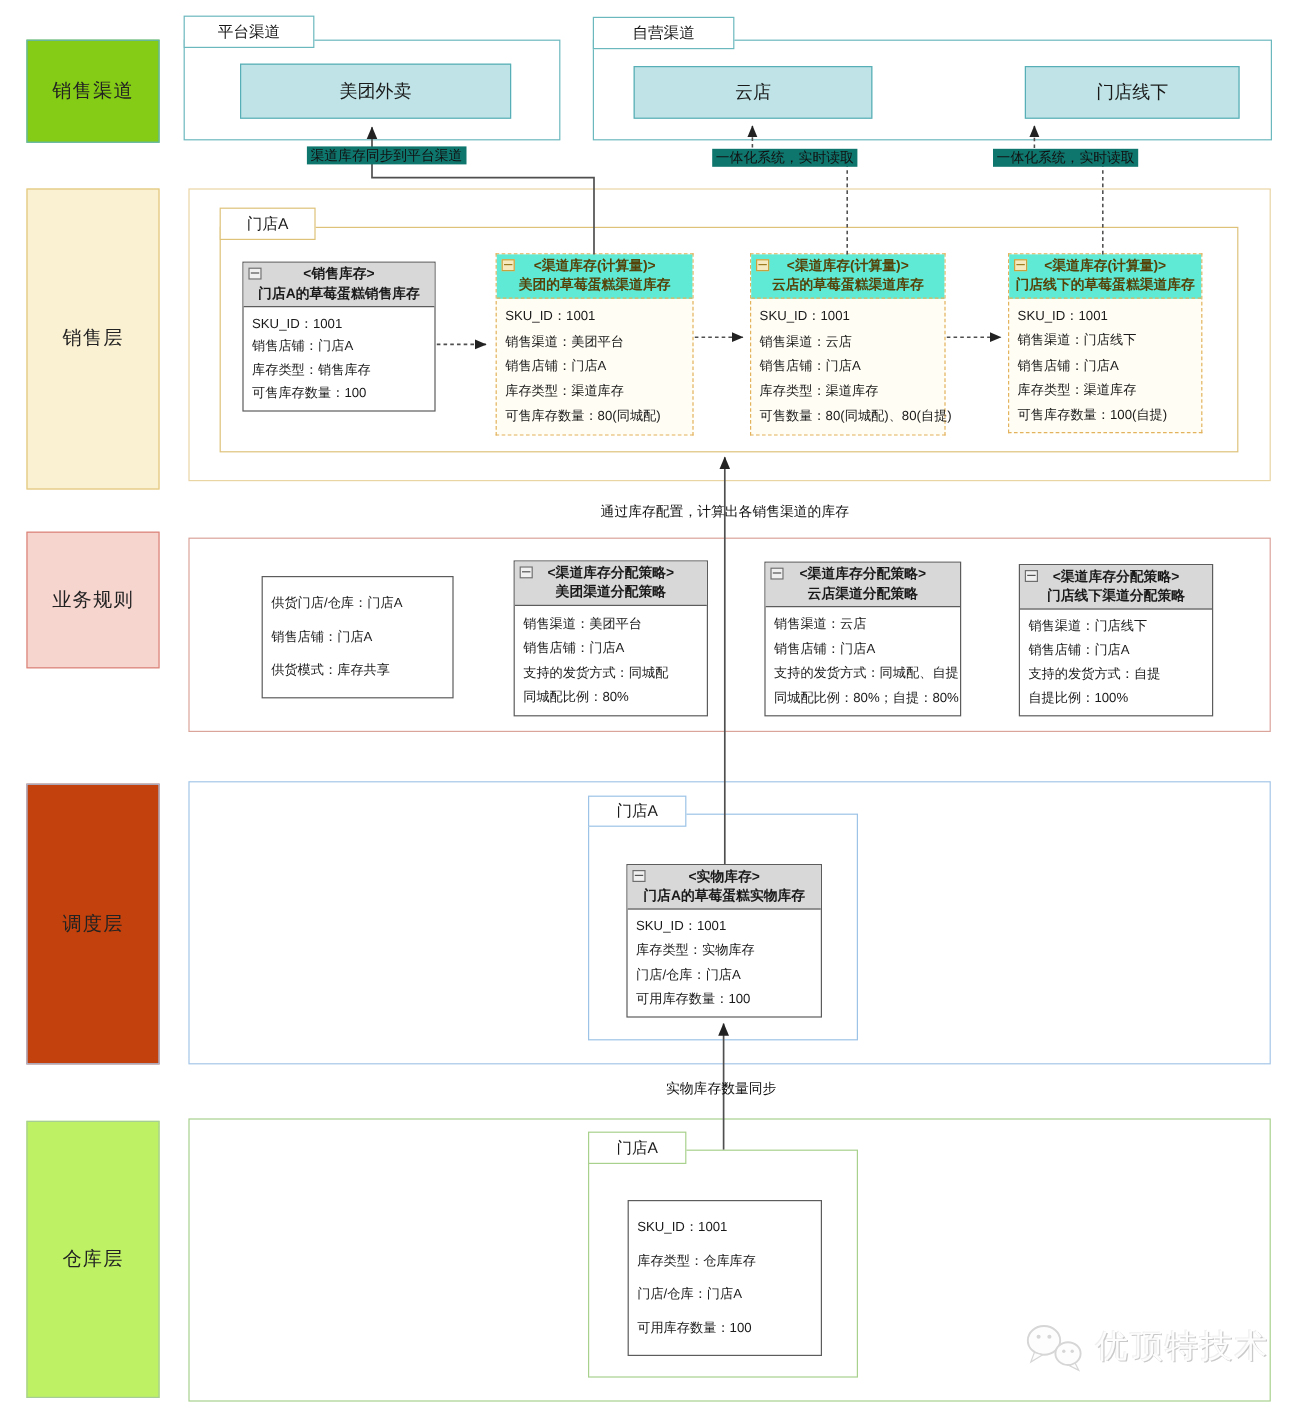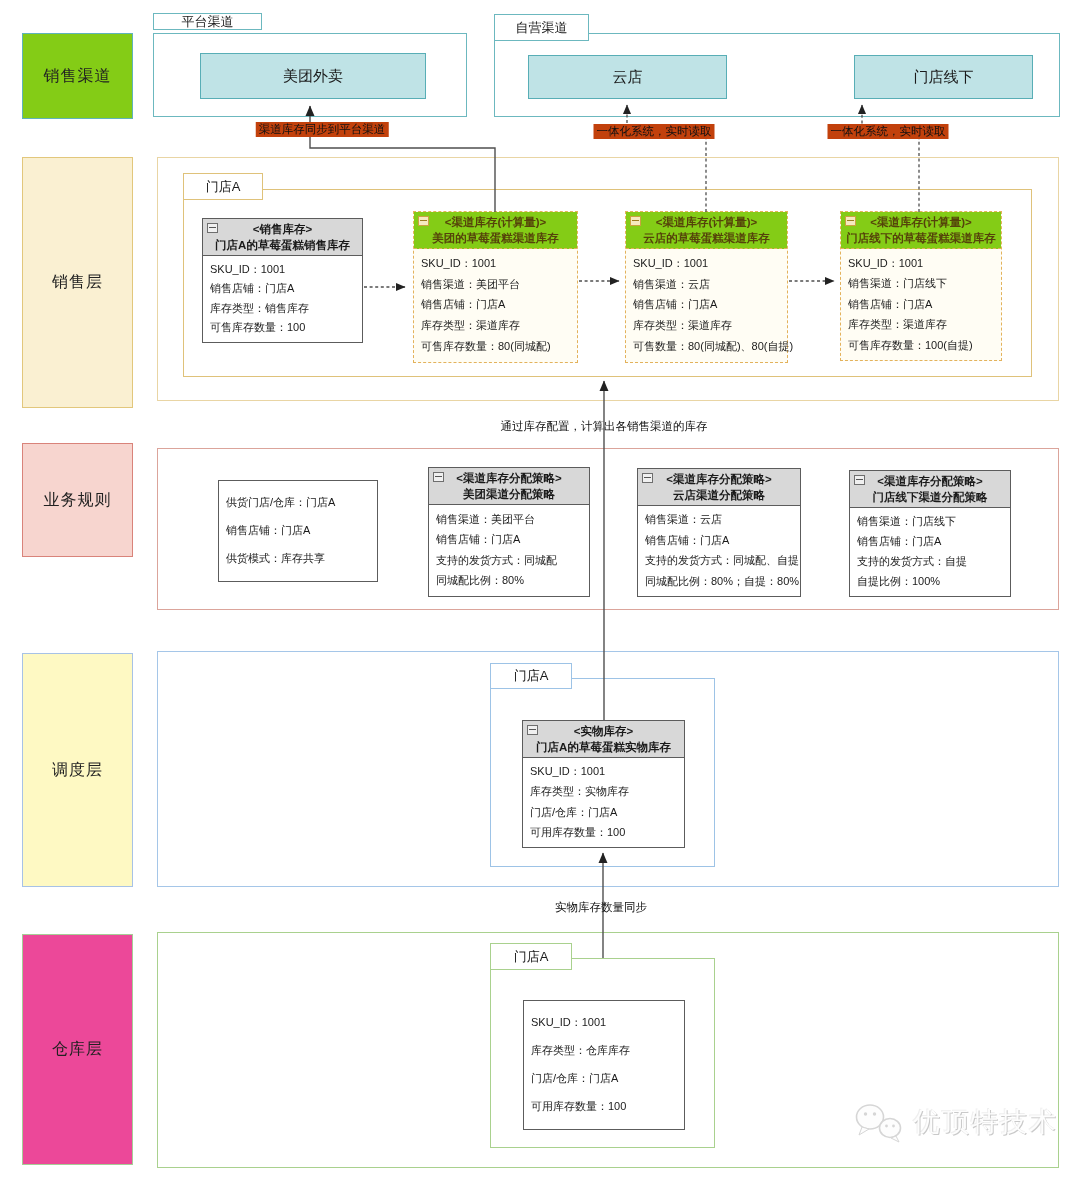--- a/index.html
+++ b/index.html
@@ -5,22 +5,22 @@
   html,body{margin:0;padding:0;background:#ffffff;}
   body{width:1080px;height:1181px;position:relative;overflow:hidden;
        font-family:"Liberation Sans","DejaVu Sans",sans-serif;color:#1a1a1a;}
   .abs{position:absolute;box-sizing:border-box;}
   
   .band-label{display:flex;align-items:center;justify-content:center;
               font-size:16px;letter-spacing:1px;color:#222;z-index:2;}
   .lbl-teal  {background:#84cc16;border:1.5px solid #5fb3ba;}
   .lbl-yellow{background:#faf0d2;border:1.5px solid #e2c77c;}
   .lbl-pink  {background:#f7d5cf;border:1.5px solid #d9837a;}
-  .lbl-blue  {background:#fef9c3;border:1.5px solid #a7c2e6;}
-  .lbl-green {background:#ec4899;border:1.5px solid #a6cd96;}
+  .lbl-blue  {background:#c2410c;border:1.5px solid #a7c2e6;}
+  .lbl-green {background:#bef264;border:1.5px solid #a6cd96;}
   
   .band{background:#ffffff;z-index:1;}
   .band-yellow{border:1px solid #e9d5a4;}
   .band-pink  {border:1px solid #dba49b;}
   .band-blue  {border:1px solid #a5c6e8;}
   .band-green {border:1px solid #a9d18e;}
   
   .grp{background:#ffffff;z-index:1;}
   .g-teal  {border:1.5px solid #6cb8bf;}
   .g-yellow{border:1px solid #dfc27a;}
@@ -34,59 +34,59 @@
   
   .card{background:#ffffff;z-index:3;display:flex;flex-direction:column;}
   .card-h{position:relative;font-weight:bold;font-size:11.5px;line-height:16px;
           text-align:center;padding:2px 1px 2px 1px;white-space:nowrap;}
   .card-b{flex:1;display:flex;flex-direction:column;justify-content:space-evenly;
           padding:1px 0 2px 0;}
   .row{padding-left:7px;font-size:11px;white-space:nowrap;}
   .gcard{border:1px solid #5c5c5c;}
   .gcard .card-h{background:#d8d8d8;border-bottom:1px solid #5c5c5c;}
   .ycard{border:1px dashed #e3b25c;background:#fffdf4;}
-  .ycard .card-h{background:#84cc16;border-bottom:1px dashed #e3b25c;color:#55430a;}
+  .ycard .card-h{background:#5eead4;border-bottom:1px dashed #e3b25c;color:#55430a;}
   .collapse{position:absolute;left:4px;top:4px;width:9px;height:8px;border:1px solid;}
   .collapse::after{content:"";position:absolute;left:1px;right:1px;top:3px;height:1px;
                    background:currentColor;}
   .cg{border-color:#6e6e6e;background:#f0f0f0;color:#555;}
   .cy{border-color:#c9a23e;background:#f6e9c0;color:#9c7c20;}
   
   .connectors{position:absolute;left:0;top:0;z-index:4;pointer-events:none;}
   .solid{stroke:#4f4f4f;stroke-width:1.4;fill:none;}
   .dash{stroke:#4f4f4f;stroke-width:1.3;fill:none;stroke-dasharray:3 2.6;}
   
   .edge-label{transform:translateX(-50%);white-space:nowrap;font-size:11.5px;
               color:#111;z-index:5;}
-  .edge-label.bg{background:#c2410c;padding:0 3px;}
+  .edge-label.bg{background:#0f766e;padding:0 3px;}
   
   .watermark{display:flex;align-items:center;z-index:6;}
   .wm-text{font-size:27px;letter-spacing:2px;color:#fdfdfd;
            text-shadow:1px 1px 0 #c9c9c9,-1px -1px 0 #efefef;margin-left:6px;}
 </style>
 </head>
 <body>
 
 <div class="abs band band-yellow" style="left:157px;top:157px;width:902px;height:244px"></div>
 <div class="abs band band-pink" style="left:157px;top:448px;width:902px;height:162px"></div>
 <div class="abs band band-blue" style="left:157px;top:651px;width:902px;height:236px"></div>
 <div class="abs band band-green" style="left:157px;top:932px;width:902px;height:236px"></div>
 
 <div class="abs band-label lbl-teal" style="left:22px;top:33px;width:111px;height:86px">销售渠道</div>
 <div class="abs band-label lbl-yellow" style="left:22px;top:157px;width:111px;height:251px">销售层</div>
 <div class="abs band-label lbl-pink" style="left:22px;top:443px;width:111px;height:114px">业务规则</div>
 <div class="abs band-label lbl-blue" style="left:22px;top:653px;width:111px;height:234px">调度层</div>
 <div class="abs band-label lbl-green" style="left:22px;top:934px;width:111px;height:231px">仓库层</div>
 
 <div class="abs grp g-teal" style="left:153px;top:33px;width:314px;height:84px"></div>
-<div class="abs grp-tab g-teal" style="left:153px;top:13px;width:109px;height:17px">平台渠道</div>
+<div class="abs grp-tab g-teal" style="left:153px;top:13px;width:109px;height:27px">平台渠道</div>
 <div class="abs node" style="left:200px;top:53px;width:226px;height:46px">美团外卖</div>
 
 <div class="abs grp g-teal" style="left:494px;top:33px;width:566px;height:84px"></div>
-<div class="abs grp-tab g-teal" style="left:494px;top:14px;width:95px;height:27px">自营渠道</div>
+<div class="abs grp-tab g-teal" style="left:494px;top:14px;width:118px;height:27px">自营渠道</div>
 <div class="abs node" style="left:528px;top:55px;width:199px;height:44px">云店</div>
 <div class="abs node" style="left:854px;top:55px;width:179px;height:44px">门店线下</div>
 
 <div class="abs grp g-yellow" style="left:183px;top:189px;width:849px;height:188px"></div>
 <div class="abs grp-tab g-yellow" style="left:183px;top:173px;width:80px;height:27px">门店A</div>
 
 <div class="abs card gcard" style="left:202px;top:218px;width:161px;height:125px">
   <div class="card-h">
     <span class="collapse cg"></span>
     <div>&lt;销售库存&gt;</div>

